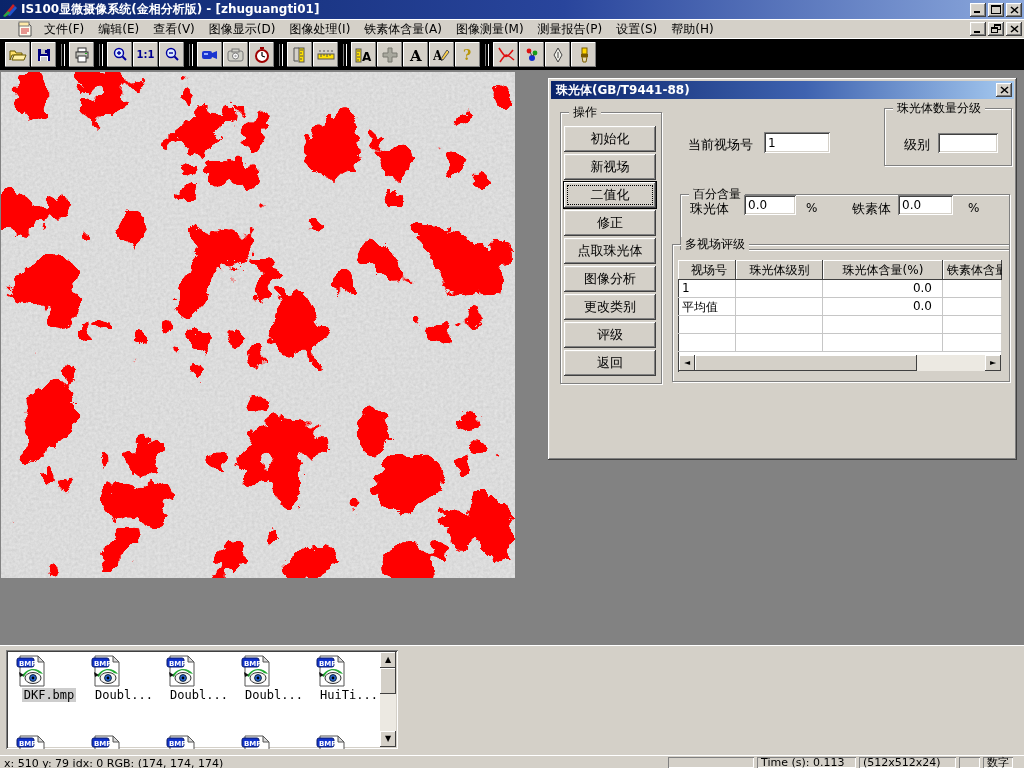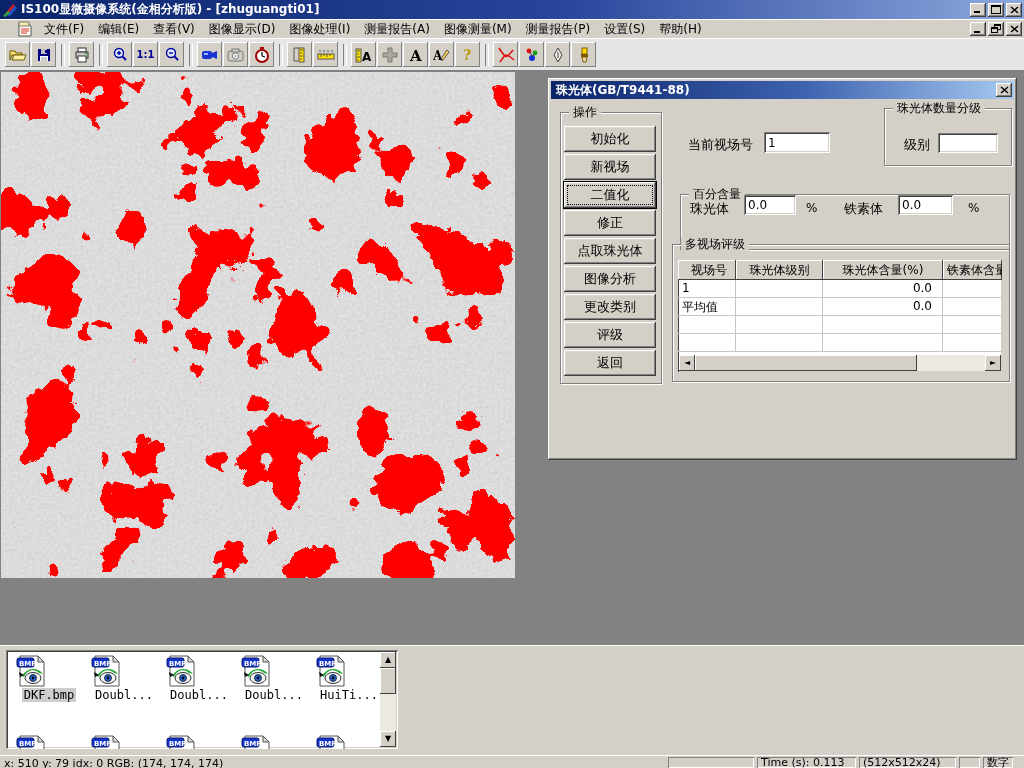--- a/index.html
+++ b/index.html
@@ -16,21 +16,21 @@
   .titlebar{left:0;top:0;width:1024px;height:19px;display:flex;align-items:center;gap:3px;
     background:linear-gradient(90deg,#0a246a 0%,#29459c 55%,#8ca9dd 100%);padding-left:2px;box-sizing:border-box;}
   .titletext{color:#fff;font-weight:bold;font-size:12px;white-space:nowrap;}
   .winbtns{margin-left:auto;display:flex;gap:2px;padding-right:2px;}
   .winbtn{width:16px;height:14px;background:#d4d0c8;display:flex;align-items:center;justify-content:center;}
   
   .menubar{left:0;top:19px;width:1024px;height:19px;background:#d4d0c8;display:flex;align-items:center;
     border-top:1px solid #fff;box-sizing:border-box;padding-left:14px;}
   .menuitem{padding:1px 7px;white-space:nowrap;}
   
-  .toolbar{left:0;top:38px;width:1024px;height:33px;background:#e5e5e5;display:flex;align-items:center;
+  .toolbar{left:0;top:38px;width:1024px;height:33px;background:#000000;display:flex;align-items:center;
     border-top:1px solid #fff;border-bottom:1px solid #808080;box-sizing:border-box;padding-left:5px;}
   .tbtn{width:25px;height:25px;display:flex;align-items:center;justify-content:center;background:#d4d0c8;
     box-shadow:inset -1px -1px 0 #808080,inset 1px 1px 0 #ffffff;margin-right:1px;}
   .tsep{width:2px;height:22px;border-left:1px solid #808080;border-right:1px solid #ffffff;margin:0 4px;}
   
   .workspace{left:0;top:71px;width:1024px;height:574px;background:#828282;}
   .micrograph{left:1px;top:1px;width:514px;height:506px;overflow:hidden;background:#b2b2b2;}
   
   .dialog{left:548px;top:78px;width:469px;height:382px;background:#d4d0c8;z-index:5;}
   .dlgtitle{left:3px;top:3px;width:463px;height:18px;display:flex;align-items:center;
@@ -115,21 +115,21 @@
         <path d="M1 2 h9 l3 3 v10 h-12 z" fill="#fffdf0" stroke="#555"></path>
         <rect x="1" y="1" width="10" height="4" fill="#ffe9a8" stroke="#777"></rect>
         <path d="M3 8 h8 M3 10 h8 M3 12 h6" stroke="#d03030" stroke-width="1"></path>
       </svg>
     </span>
     <span class="menuitem">文件(F)</span>
     <span class="menuitem">编辑(E)</span>
     <span class="menuitem">查看(V)</span>
     <span class="menuitem">图像显示(D)</span>
     <span class="menuitem">图像处理(I)</span>
-    <span class="menuitem">测量报告(A)</span>
+    <span class="menuitem">铁素体含量(A)</span>
     <span class="menuitem">图像测量(M)</span>
     <span class="menuitem">测量报告(P)</span>
     <span class="menuitem">设置(S)</span>
     <span class="menuitem">帮助(H)</span>
     <span class="winbtns">
       <span class="winbtn out2">
           <svg width="10" height="9">
             <rect x="1" y="6" width="6" height="2" fill="#000"></rect>
           </svg>
         </span>
@@ -573,21 +573,21 @@
     </div>
     <span class="lbl" style="left:356px;top:58px;">级别</span>
     <div class="abs field in2" style="left:390px;top:55px;width:60px;height:20px;"></div>
 
     <div class="abs groupbox" style="left:132px;top:116px;width:328px;height:54px;">
       <span class="grouplabel">百分含量</span>
     </div>
     <span class="lbl" style="left:142px;top:122px;">珠光体</span>
     <div class="abs field in2" style="left:196px;top:117px;width:52px;height:20px;">0.0</div>
     <span class="lbl" style="left:258px;top:123px;font-size:12px;">%</span>
-    <span class="lbl" style="left:296px;top:122px;">铁素体</span>
+    <span class="lbl" style="left:304px;top:122px;">铁素体</span>
     <div class="abs field in2" style="left:350px;top:117px;width:55px;height:20px;">0.0</div>
     <span class="lbl" style="left:420px;top:123px;font-size:12px;">%</span>
 
     <div class="abs groupbox" style="left:124px;top:166px;width:336px;height:136px;">
       <span class="grouplabel">多视场评级</span>
     </div>
     <div class="abs tbl">
       <div class="thead">
         <span class="th c1" style="padding-left:4px;">视场号</span>
         <span class="th c2">珠光体级别</span>

